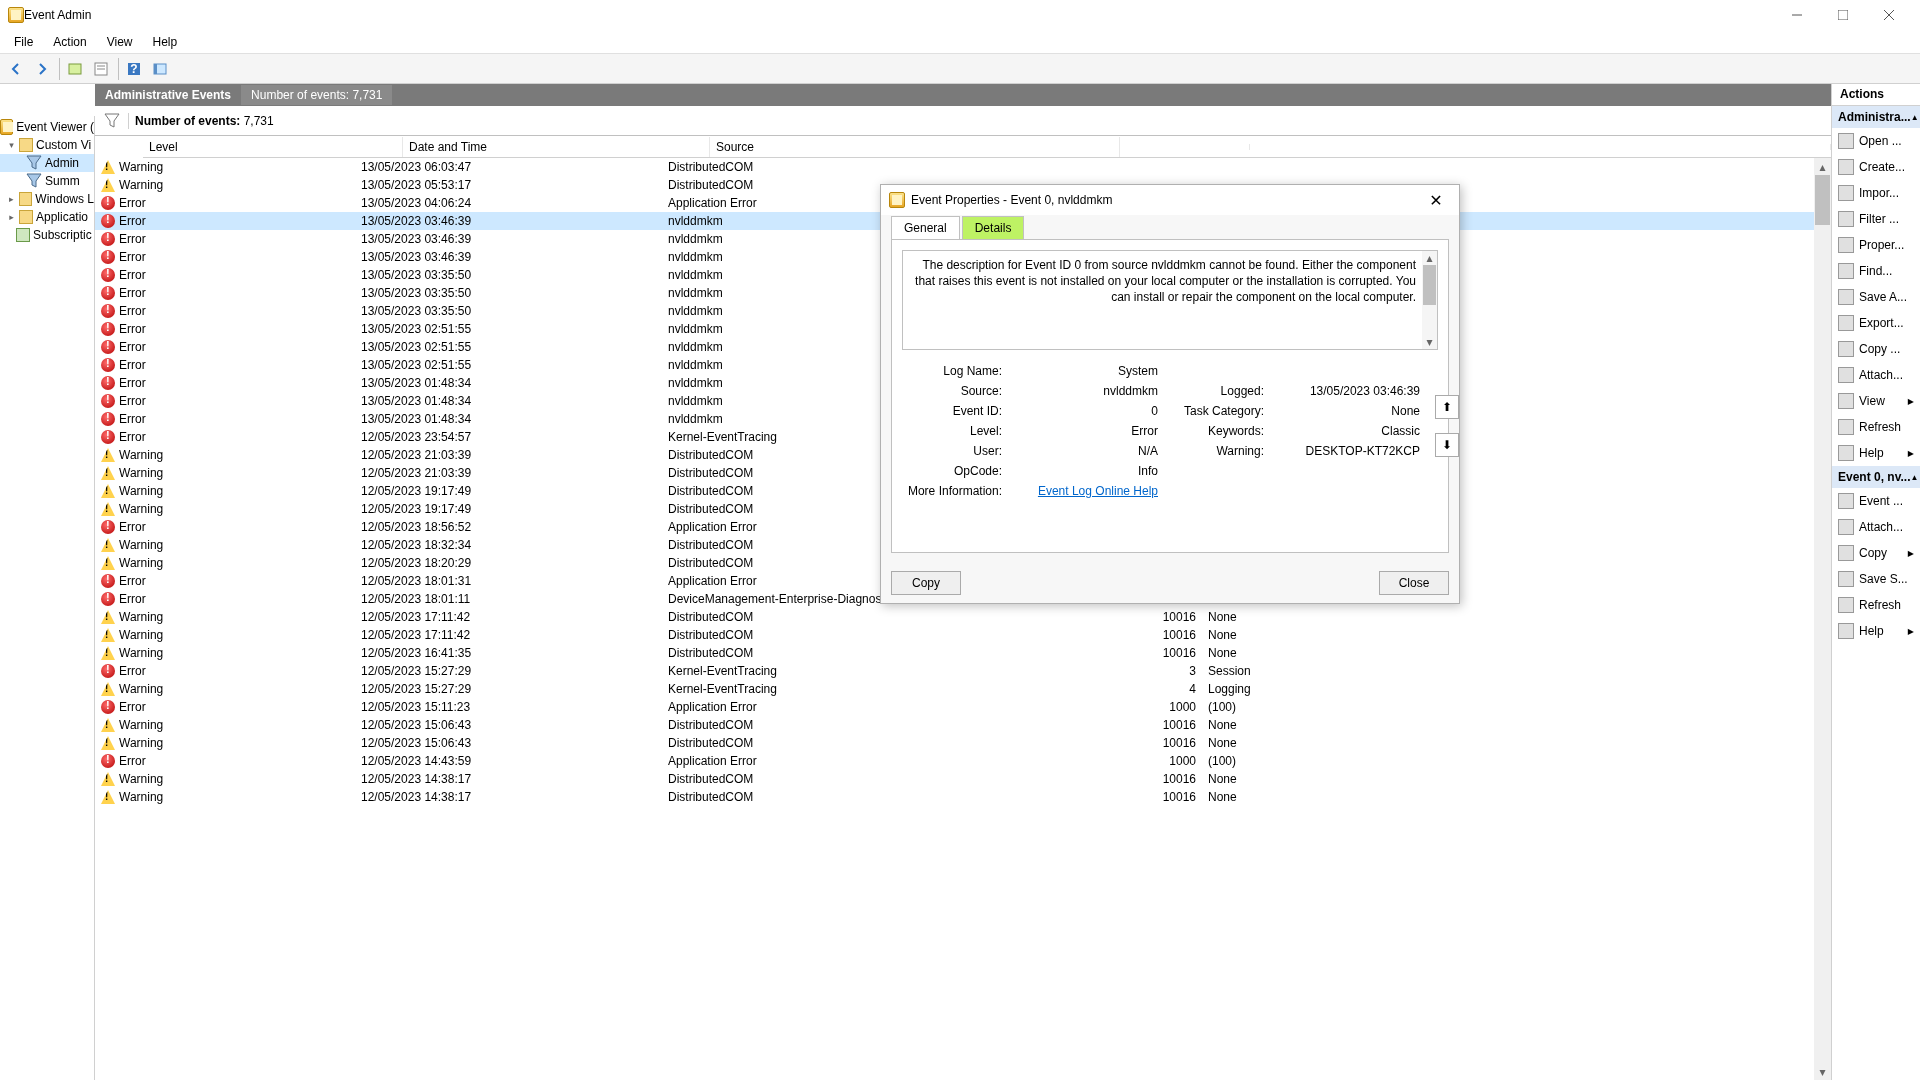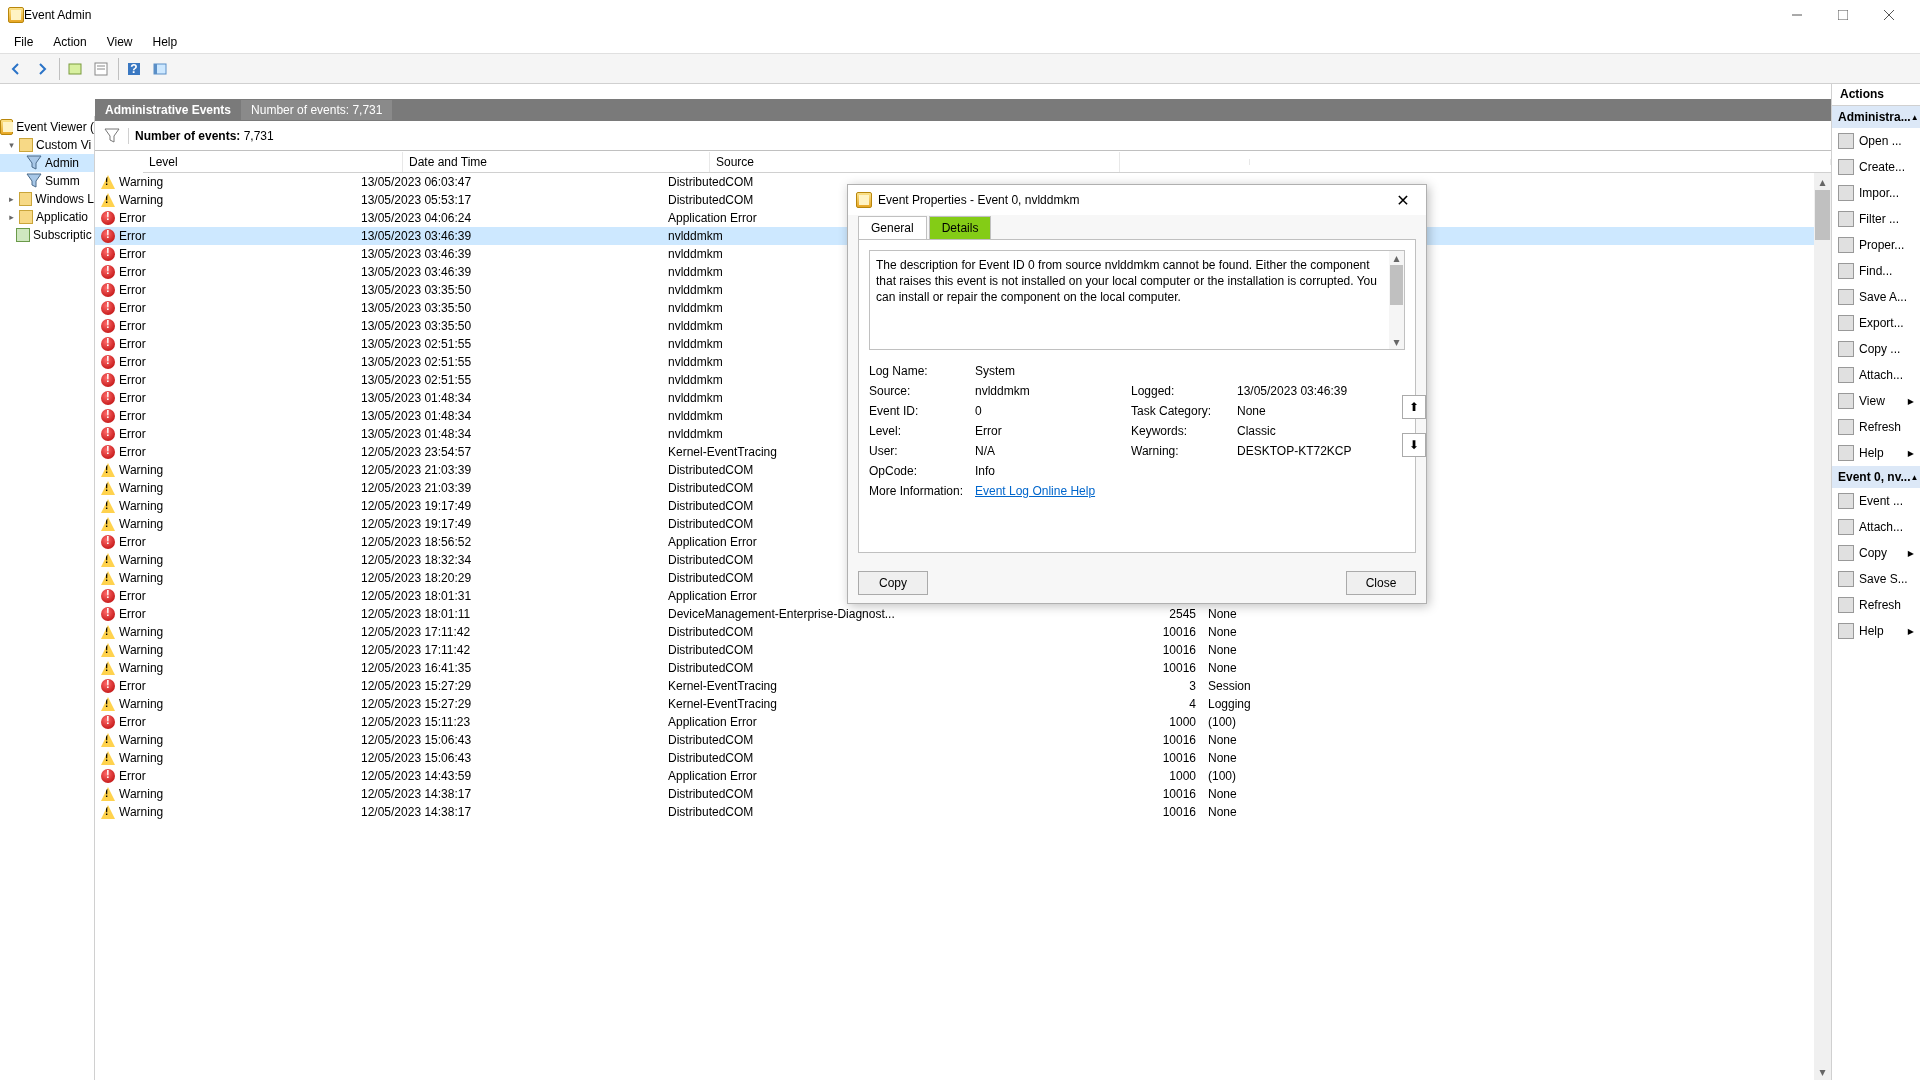--- a/index.html
+++ b/index.html
@@ -30,21 +30,21 @@
 .tree-indent { display:inline-block;}
 .tree-exp { width:11px; height:11px; display:inline-flex; align-items:center; justify-content:center; font-size:9px; color:#666; margin-right:2px;}
 .tree-icon { width:14px; height:14px; margin-right:3px; display:inline-block;}
 .tree-scroll { height:16px; display:flex; align-items:center; border-top:1px solid #d0d0d0; margin-top:auto;}
 .tree-scroll .arrow { width:14px; text-align:center; color:#666;}
 .tree-scroll .track { flex:1; height:14px; background:#f0f0f0; position:relative;}
 .tree-scroll .thumb { position:absolute; left:0; width:30px; height:14px; background:#c0c0c0;}
 
 
 .center { flex:1; display:flex; flex-direction:column; border-right:1px solid #d0d0d0; overflow:hidden; position:relative;}
-.tab-header { height:22px; background:#7a7a7a; color:#fff; display:flex; align-items:center; font-size:12px;margin-top:15px;}
+.tab-header { height:22px; background:#7a7a7a; color:#fff; display:flex; align-items:center; font-size:12px;}
 .tab-header .tab-active { background:#7a7a7a; padding:3px 10px; font-weight:600;}
 .tab-header .tab-info { padding:3px 10px; background:#8a8a8a;}
 .filter-row { height:30px; display:flex; align-items:center; background:#fff; border-bottom:1px solid #c0c0c0;}
 .filter-row .funnel-box { width: 34px; display:flex; align-items:center; justify-content:center; border-right:1px solid #d0d0d0;}
 .filter-row .count-bold { margin-left:6px;}
 .filter-row .count-bold b { font-weight:600; }
 
 .cols { height:22px; display:flex; align-items:center; border-bottom:1px solid #d0d0d0; background:#fff;margin-left:48px;}
 .col { padding:3px 6px; border-right:1px solid #e8e8e8;}
 .col-level { width:260px;}
@@ -77,29 +77,29 @@
 
 .actions { width: 88px; display:flex; flex-direction:column; background:#fff;}
 .actions-title { height:22px; padding:3px 8px; font-weight:600; background:#fff; border-bottom:1px solid #d0d0d0;}
 .act-hdr { background:#dce8f7; padding:4px 6px; display:flex; align-items:center; justify-content:space-between; white-space:nowrap; overflow:hidden;font-weight:bold;}
 .act-hdr .up-tri { font-size:8px;}
 .act-item { padding:5px 6px; display:flex; align-items:center; white-space:nowrap; overflow:hidden;}
 .act-item .aicon { width:16px; height:16px; margin-right:5px; display:inline-block; background:#e0e0e0; border:1px solid #999;}
 .act-item .arrow-r { margin-left:auto; font-size:8px;}
 
 
-.dialog { position:absolute; left:752px; top:100px; width:580px; height:420px; background:#f7f7f7; border:1px solid #b0b0b0; box-shadow:2px 2px 10px rgba(0,0,0,0.25); display:flex; flex-direction:column; z-index:10;}
+.dialog { position:absolute; left:785px; top:100px; width:580px; height:420px; background:#f7f7f7; border:1px solid #b0b0b0; box-shadow:2px 2px 10px rgba(0,0,0,0.25); display:flex; flex-direction:column; z-index:10;}
 .dlg-titlebar { height:30px; display:flex; align-items:center; padding:0 8px; background:#fff;}
 .dlg-titlebar .title { flex:1; font-size:12px; margin-left:6px;}
 .dlg-close { width:30px; height:30px; display:flex; align-items:center; justify-content:center; font-size:16px;}
 .dlg-body { flex:1; padding:0 10px 10px 10px; display:flex; flex-direction:column; position:relative;}
 .dlg-tabs { display:flex; height:24px; align-items:flex-end;}
-.dlg-tab { padding:4px 12px; border:1px solid #c0c0c0; border-bottom:none; background:#84cc16; margin-right:2px;}
+.dlg-tab { padding:4px 12px; border:1px solid #c0c0c0; border-bottom:none; background:#bef264; margin-right:2px;}
 .dlg-tab.active { background:#fff;}
-.dlg-panel { flex:1; border:1px solid #c0c0c0; background:#fff; padding:10px; display:flex; flex-direction:column; position:relative;}
+.dlg-panel { flex:1; border:1px solid #c0c0c0; background:#fff; padding:10px; display:flex; flex-direction:column; position:relative;text-align:right;}
 .dlg-desc-box { border:1px solid #c0c0c0; padding:6px; height:100px; overflow:hidden; position:relative; line-height:1.35;}
 .dlg-desc-scroll { position:absolute; right:0; top:0; bottom:0; width:15px; background:#f5f5f5;}
 .dlg-desc-scroll .a{height:14px;display:flex;align-items:center;justify-content:center;color:#666;}
 .dlg-desc-scroll .tr{position:absolute;top:14px;bottom:14px;left:0;right:0;}
 .dlg-desc-scroll .th{position:absolute;top:0;left:1px;right:1px;height:40px;background:#c0c0c0;}
 
 .dlg-grid { margin-top:14px; display:grid; grid-template-columns: 100px 150px 100px 150px; row-gap:6px; column-gap:6px;}
 .dlg-grid .lbl { color:#000;}
 .dlg-link { color:#0066cc; text-decoration:underline;}
 

